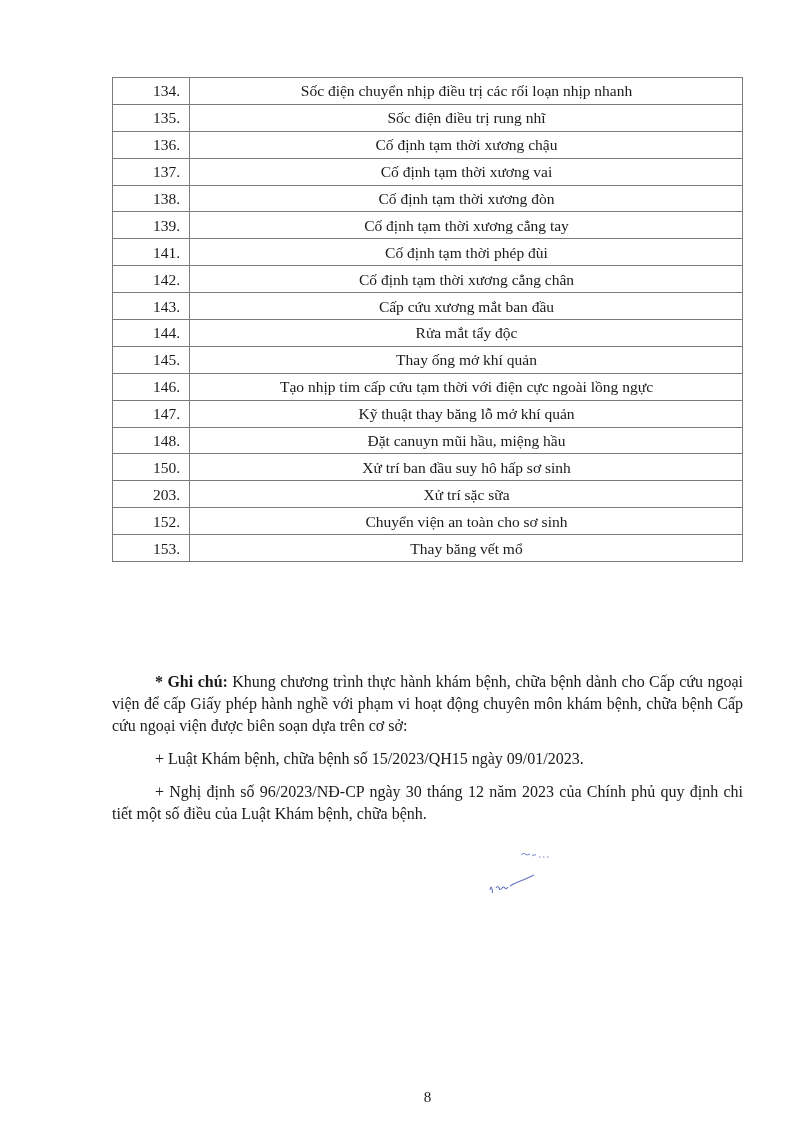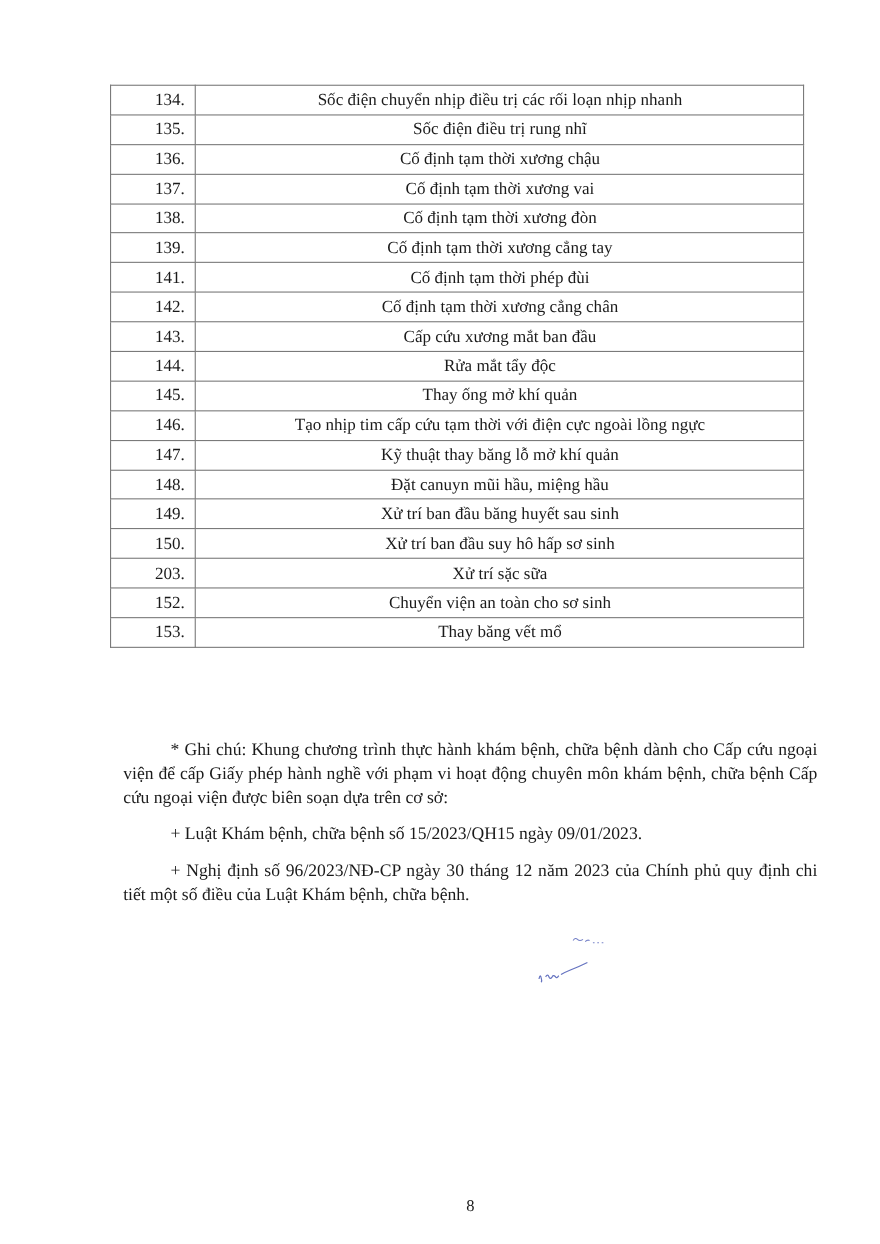--- a/index.html
+++ b/index.html
@@ -14,21 +14,21 @@
     width: 800px;
     height: 1131px;
     background: #ffffff;
     overflow: hidden;
   }
 
   
   table.proc {
     position: absolute;
     top: 77px;
-    left: 100px;
+    left: 112px;
     width: 631px;
     border-collapse: collapse;
     table-layout: fixed;
     font-size: 15.5px;
   }
   table.proc td {
     border: 1px solid #7a7a7a;
     height: 25.9px;
     vertical-align: middle;
     line-height: 1.1;
@@ -53,21 +53,21 @@
     left: 112px;
     width: 631px;
     font-size: 16px;
     line-height: 22px;
     text-align: justify;
   }
   .notes p {
     margin: 0 0 11px 0;
     text-indent: 43px;
   }
-  .notes .note-label { font-weight: normal; }
+  .notes .note-label { font-weight: bold; }
 
   
   .ink {
     position: absolute;
     pointer-events: none;
   }
   .ink-1 { top: 849px; left: 519px; }
   .ink-2 { top: 872px; left: 486px; }
 
   
@@ -137,24 +137,20 @@
         </tr>
         <tr>
           <td class="no">147.</td>
           <td class="desc">Kỹ thuật thay băng lỗ mở khí quản</td>
         </tr>
         <tr>
           <td class="no">148.</td>
           <td class="desc">Đặt canuyn mũi hầu, miệng hầu</td>
         </tr>
         <tr>
-          <td class="no">149.</td>
-          <td class="desc">Xử trí ban đầu băng huyết sau sinh</td>
-        </tr>
-        <tr>
           <td class="no">150.</td>
           <td class="desc">Xử trí ban đầu suy hô hấp sơ sinh</td>
         </tr>
         <tr>
           <td class="no">203.</td>
           <td class="desc">Xử trí sặc sữa</td>
         </tr>
         <tr>
           <td class="no">152.</td>
           <td class="desc">Chuyển viện an toàn cho sơ sinh</td>

